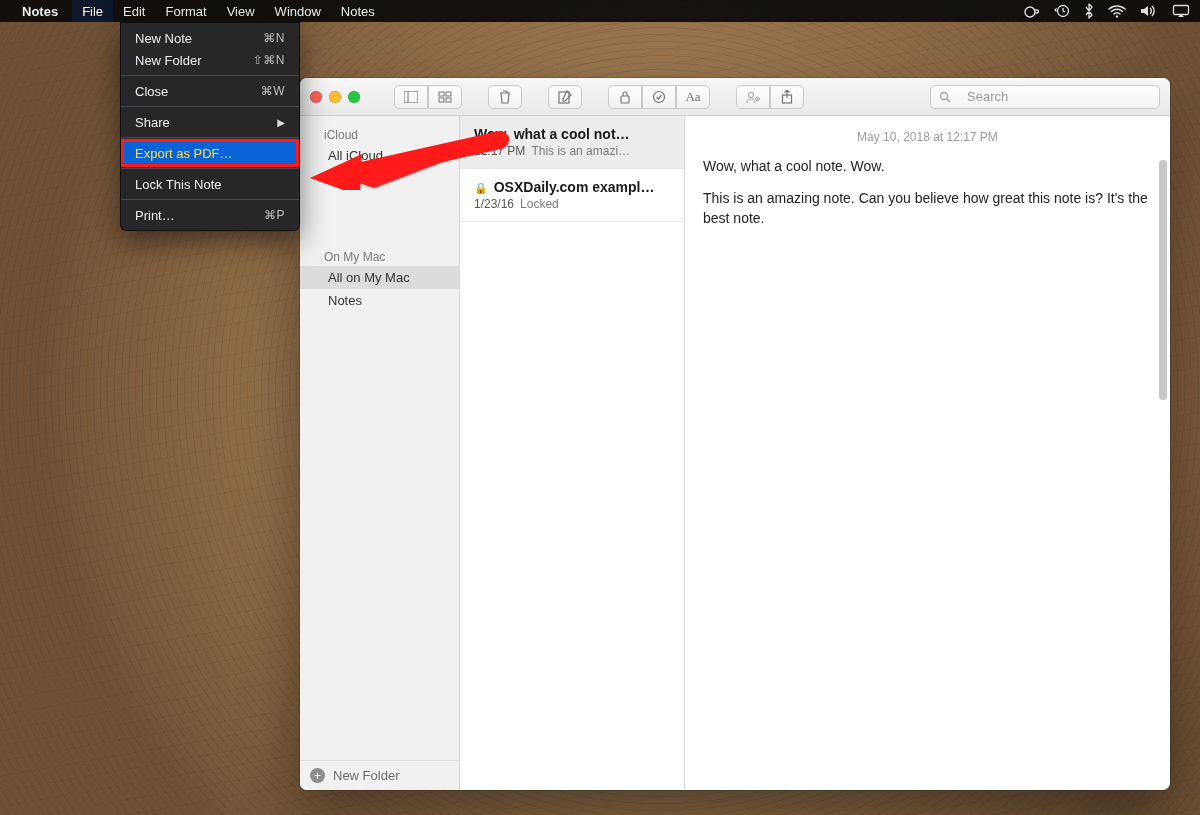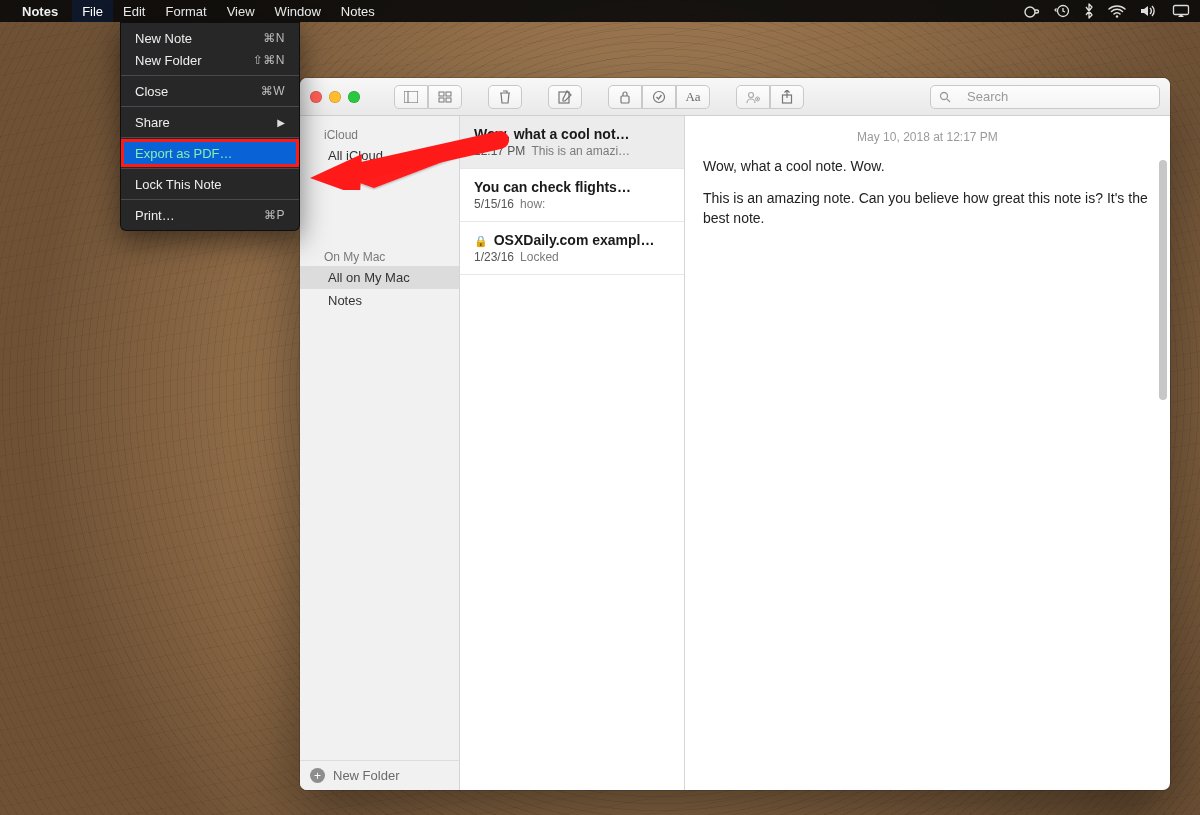--- a/index.html
+++ b/index.html
@@ -34,21 +34,21 @@
 
   
   .dropdown {
     position:absolute; top:22px; left:120px; width:180px;
     background: rgba(38,38,40,.98); border:1px solid rgba(0,0,0,.6);
     border-radius:0 0 6px 6px; box-shadow:0 10px 28px rgba(0,0,0,.5);
     color:#eee; font-size:13px; padding:4px 0; z-index:60;
   }
   .dropdown .row { display:flex; align-items:center; justify-content:space-between;
     padding:3px 14px; height:22px; cursor:default;}
-  .dropdown .row.highlight { background:#0a63d6; color:#86efac; border:3px solid #ff1a1a; margin:-3px 0; height:28px; padding:0 11px;}
+  .dropdown .row.highlight { background:#0a63d6; color:#fde047; border:3px solid #ff1a1a; margin:-3px 0; height:28px; padding:0 11px;}
   .dropdown .sep { height:1px; background:#4a4a4c; margin:4px 0;}
   .dropdown .shortcut { color:#bdbdbd; font-size:12px; letter-spacing:.5px;}
   .dropdown .row .tri { font-size:10px; color:#ddd;}
 
   
   .arrow {
     position:absolute; left:300px; top:130px; width:210px; height:60px; z-index:70;
   }
 
   
@@ -305,24 +305,20 @@
         <span>New Folder</span>
       </div>
     </div>
 
     <div class="list">
       <div class="note-row sel">
         <div class="t">Wow, what a cool not…</div>
         <div class="s"><span class="time">12:17 PM</span><span>This is an amazi…</span></div>
       </div>
       <div class="note-row">
-        <div class="t">You can check flights…</div>
-        <div class="s"><span class="time">5/15/16</span><span>how:</span></div>
-      </div>
-      <div class="note-row">
         <div class="t"><span class="lock-ic">🔒</span><span>OSXDaily.com exampl…</span></div>
         <div class="s"><span class="time">1/23/16</span><span>Locked</span></div>
       </div>
     </div>
 
     <div class="content">
       <div class="date">May 10, 2018 at 12:17 PM</div>
       <div class="h">Wow, what a cool note. Wow.</div>
       <div class="p">This is an amazing note. Can you believe how great this note is? It's the best note.</div>
       <div class="vscroll">

